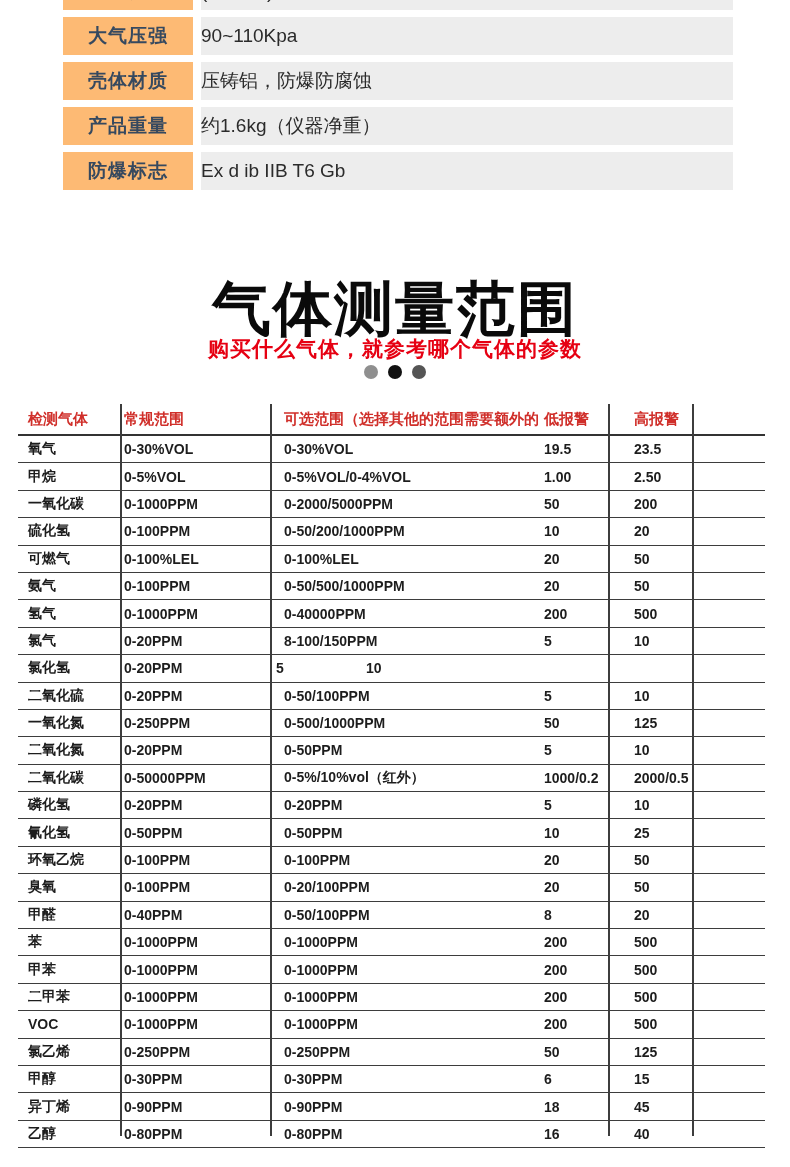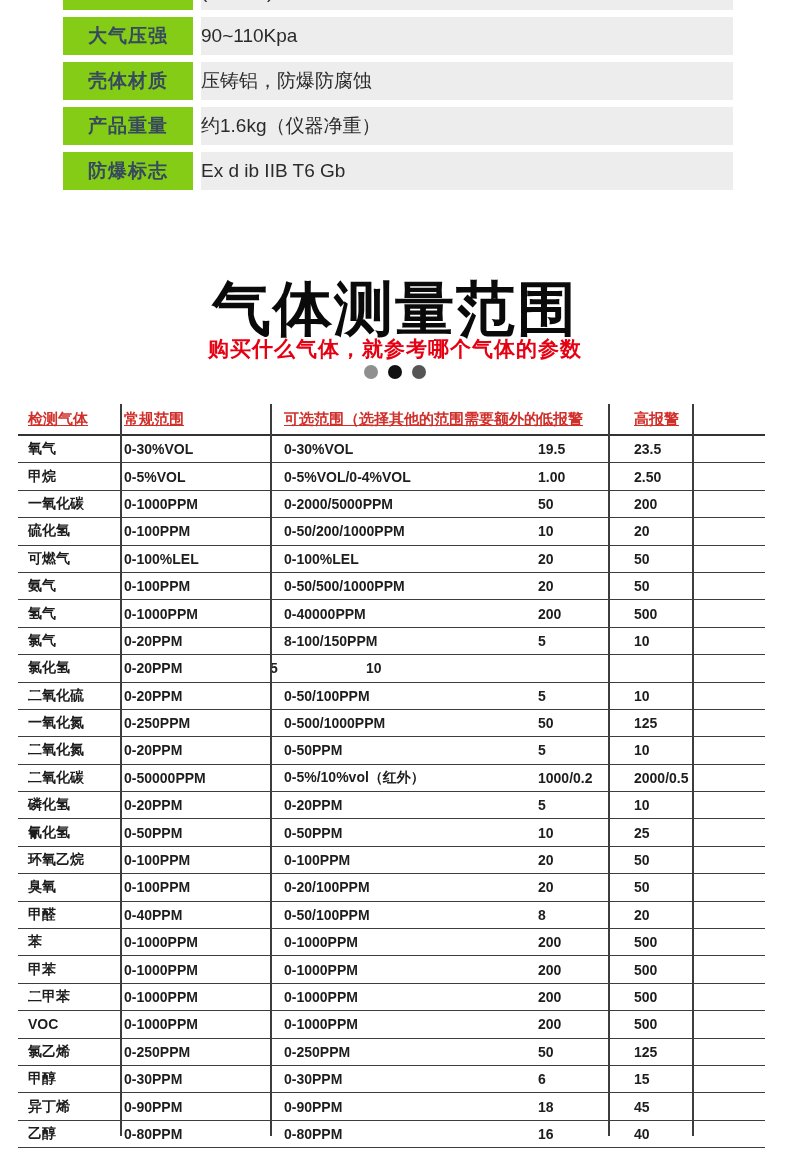--- a/index.html
+++ b/index.html
@@ -6,21 +6,21 @@
   body{
     width:790px;height:1167px;position:relative;overflow:hidden;
     background:#ffffff;font-family:"Liberation Sans","DejaVu Sans",sans-serif;
   }
   
   .spec-table{position:absolute;left:63px;top:0;width:670px;}
   .spec-row{display:flex;height:38px;margin-bottom:7px;}
   .clip-wrap{height:10px;overflow:hidden;position:relative;margin-bottom:7px;}
   .clip-wrap .spec-row{position:absolute;bottom:0;left:0;right:0;margin:0;}
   .spec-label{
-    width:130px;background:#84cc16;color:#36495f;
+    width:130px;background:#fdba74;color:#36495f;
     font-size:19px;font-weight:700;letter-spacing:1px;
     display:flex;align-items:center;justify-content:center;flex:none;
   }
   .spec-value{
     flex:1;margin-left:8px;background:#ededed;color:#2b2b2b;
     font-size:19px;font-weight:500;display:flex;align-items:center;
   }
   
   .gas-title{
     position:absolute;top:270px;left:0;width:100%;text-align:center;
@@ -30,26 +30,26 @@
     position:absolute;top:335px;left:0;width:100%;text-align:center;
     font-size:21px;font-weight:700;letter-spacing:1px;
   }
   .dots{position:absolute;top:365px;left:0;width:100%;display:flex;justify-content:center;gap:10px;}
   .dot{width:14px;height:14px;border-radius:50%;}
   
   .gas-table{position:absolute;left:18px;top:404px;width:747px;}
   .vline{position:absolute;top:0;width:2px;background:#3d3d3d;height:732px;}
   .gt-row{display:flex;align-items:center;border-bottom:1.5px solid #3d3d3d;height:26.4px;
     font-size:14px;font-weight:700;color:#1d1d1d;}
-  .gt-header{height:30px;border-bottom:2.2px solid #333333;font-size:15px;text-decoration:underline;}
+  .gt-header{height:30px;border-bottom:2.2px solid #333333;font-size:15px;}
   .gt-c{overflow:hidden;white-space:nowrap;flex:none;box-sizing:border-box;}
   .c1{width:102px;padding-left:10px;}
   .c2{width:150px;padding-left:4px;}
   .c3{width:268px;padding-left:14px;}
-  .c4{width:88px;padding-left:0;}
+  .c4{width:88px;padding-left:6px;}
   .c5{width:73px;padding-left:8px;flex:1;}
 </style>
 </head>
 <body>
 
 <div class="spec-table" id="spec-table">
     <div class="clip-wrap">
       <div class="spec-row">
         <div class="spec-label">环境范围</div>
         <div class="spec-value">(-10~55)℃</div>

